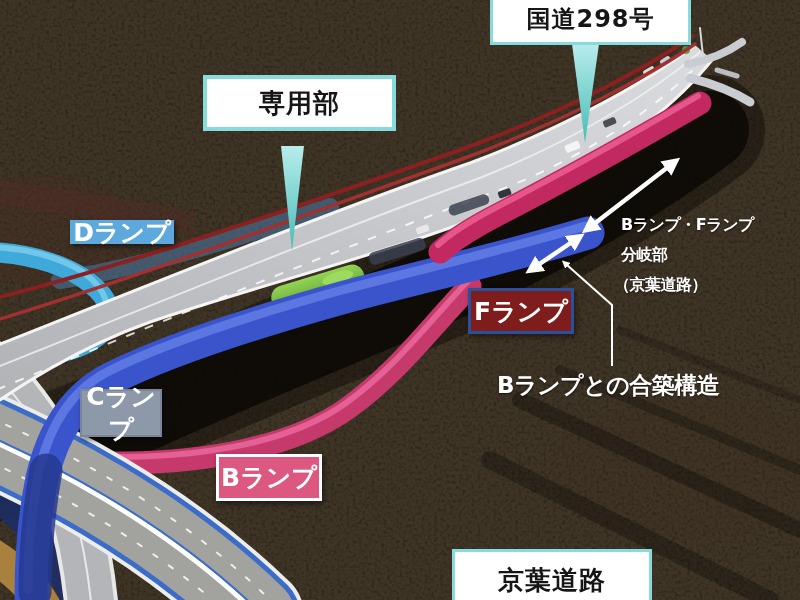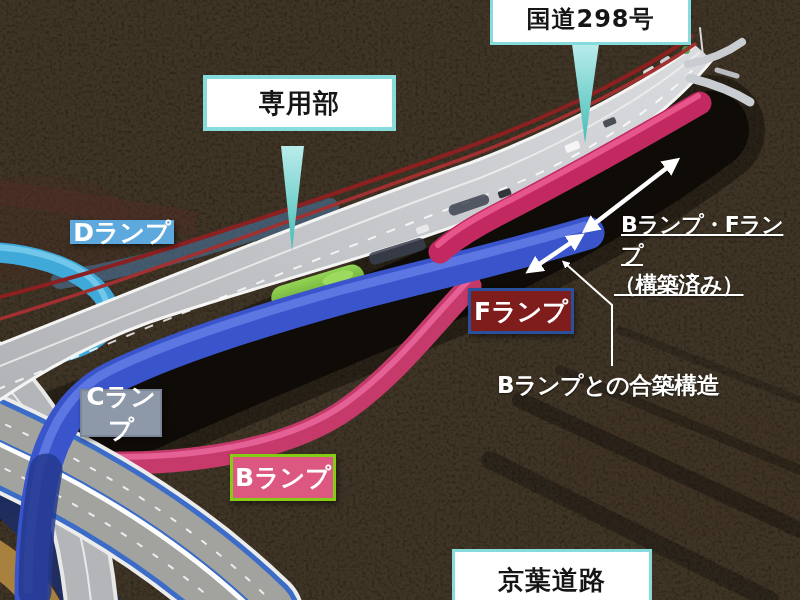--- a/index.html
+++ b/index.html
@@ -24,28 +24,28 @@
   
   .ramp{
     position:absolute;color:#fff;font-weight:bold;text-align:center;
     display:flex;align-items:center;justify-content:center;
     box-sizing:border-box;font-size:25px;letter-spacing:0;
     box-shadow:2px 3px 5px rgba(0,0,0,.45);
   }
   .ramp.d{left:45px;top:220px;width:104px;height:24px;background:#5da8dc;margin-left:25px;}
   .ramp.f{left:468px;top:288px;width:106px;height:46px;background:#7f1d1d;border:3px solid #28509d;}
   .ramp.c{left:80px;top:389px;width:82px;height:48px;background:#8d99a9;border:2px solid #7b8798;}
-  .ramp.b{left:230px;top:454px;width:106px;height:47px;background:#dd5880;border:3px solid #84cc16;}
+  .ramp.b{left:216px;top:454px;width:106px;height:47px;background:#dd5880;border:3px solid #ffffff;}
 
   
   .note{
     position:absolute;color:#ffffff;font-weight:bold;
     text-shadow:0 1px 2px rgba(0,0,0,.6);
   }
-  .note.branch{left:621px;top:210px;font-size:22px;line-height:30px;letter-spacing:-0.5px;text-decoration:underline;}
+  .note.branch{left:621px;top:210px;font-size:16px;line-height:30px;letter-spacing:-0.5px;}
   .note.joint{left:497px;top:369px;font-size:23px;line-height:33px;letter-spacing:-0.5px;}
   .note .paren{margin-left:-7px;}
 </style>
 </head>
 <body>
 
 <div class="stage">
 
   <svg width="800" height="600" viewBox="0 0 800 600">
     <defs>
@@ -215,19 +215,20 @@
   </div>
   <div class="ramp c">
     <span>Cランプ</span>
   </div>
   <div class="ramp b">
     <span>Bランプ</span>
   </div>
 
   <div class="note branch">
     <div>Bランプ・Fランプ</div>
-    <div class="paren">（構築済み）</div>
+    <div>分岐部</div>
+    <div class="paren">（京葉道路）</div>
   </div>
   <div class="note joint">
     <div>Bランプとの合築構造</div>
   </div>
 
 </div>
 
 </body></html>

